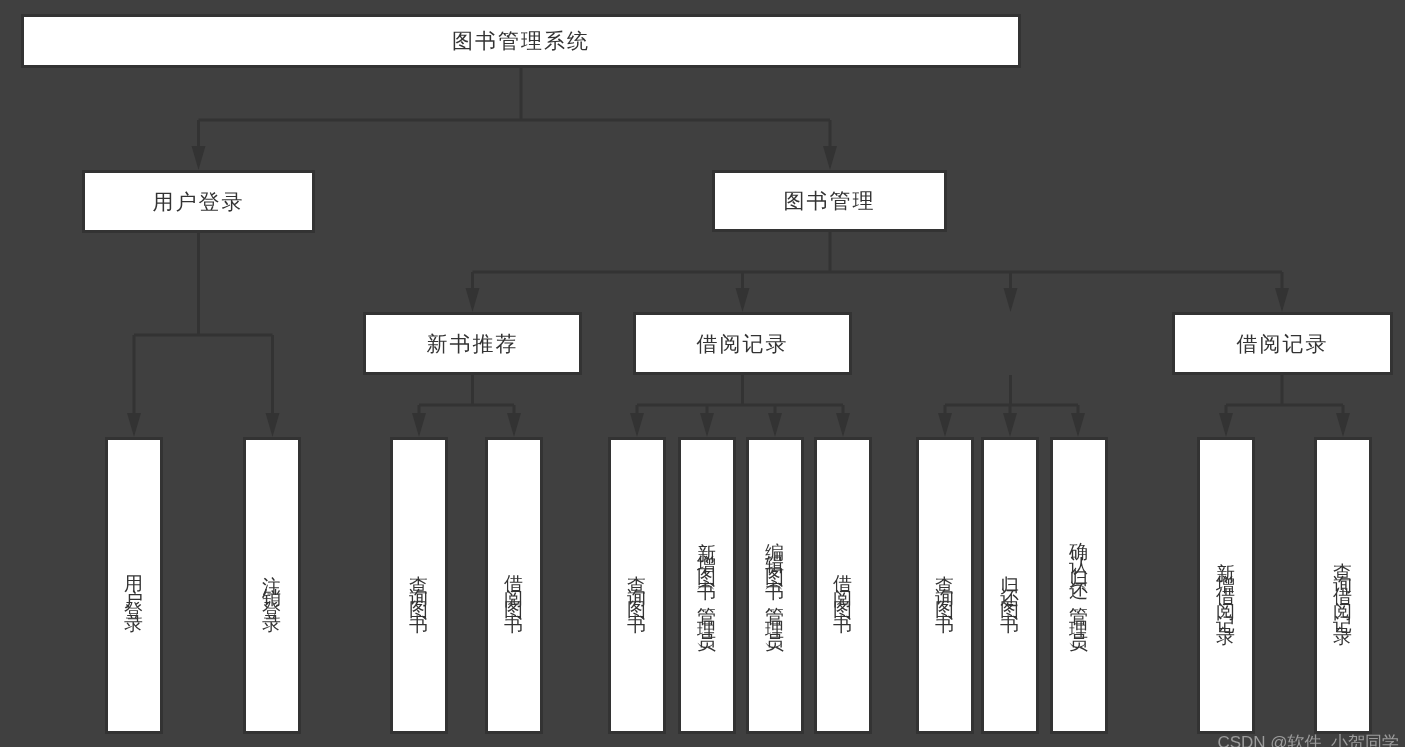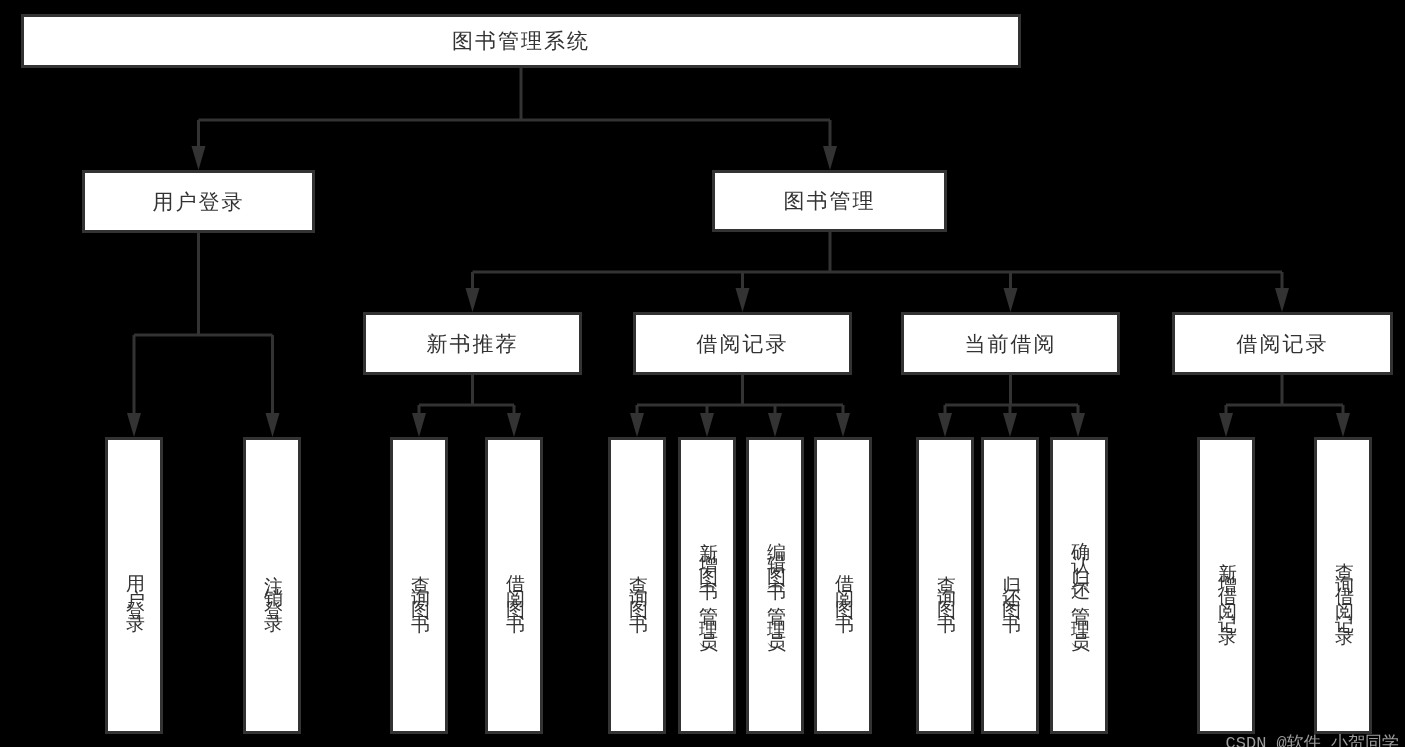--- a/index.html
+++ b/index.html
@@ -4,22 +4,22 @@
 <style>
   html, body {
     margin: 0;
     padding: 0;
     background: #ffffff;
   }
   #canvas {
     position: relative;
     width: 1405px;
     height: 747px;
-    background: #000000;
-    font-family: Liberation Mono, monospace;
+    background: #404040;
+    font-family: Liberation Sans, sans-serif;
     overflow: hidden;
   }
   #connectors {
     position: absolute;
     left: 0;
     top: 0;
     width: 1405px;
     height: 747px;
   }
   #connectors path {
@@ -124,21 +124,20 @@
     </g>
   </svg>
 
   <div class="hnode" style="left:21px; top:14px; width:1000px; height:54px;">图书管理系统</div>
 
   <div class="hnode" style="left:82px; top:170px; width:233px; height:63px;">用户登录</div>
   <div class="hnode" style="left:712px; top:170px; width:235px; height:62px;">图书管理</div>
 
   <div class="hnode" style="left:363px; top:312px; width:219px; height:63px;">新书推荐</div>
   <div class="hnode" style="left:633px; top:312px; width:219px; height:63px;">借阅记录</div>
-  <div class="hnode" style="left:901px; top:312px; width:219px; height:63px;">当前借阅</div>
   <div class="hnode" style="left:1172px; top:312px; width:221px; height:63px;">借阅记录</div>
 
   <div class="vnode" style="left:105px;">
     <span>用户登录</span>
   </div>
   <div class="vnode" style="left:243px;">
     <span>注销登录</span>
   </div>
 
   <div class="vnode" style="left:390px;">

